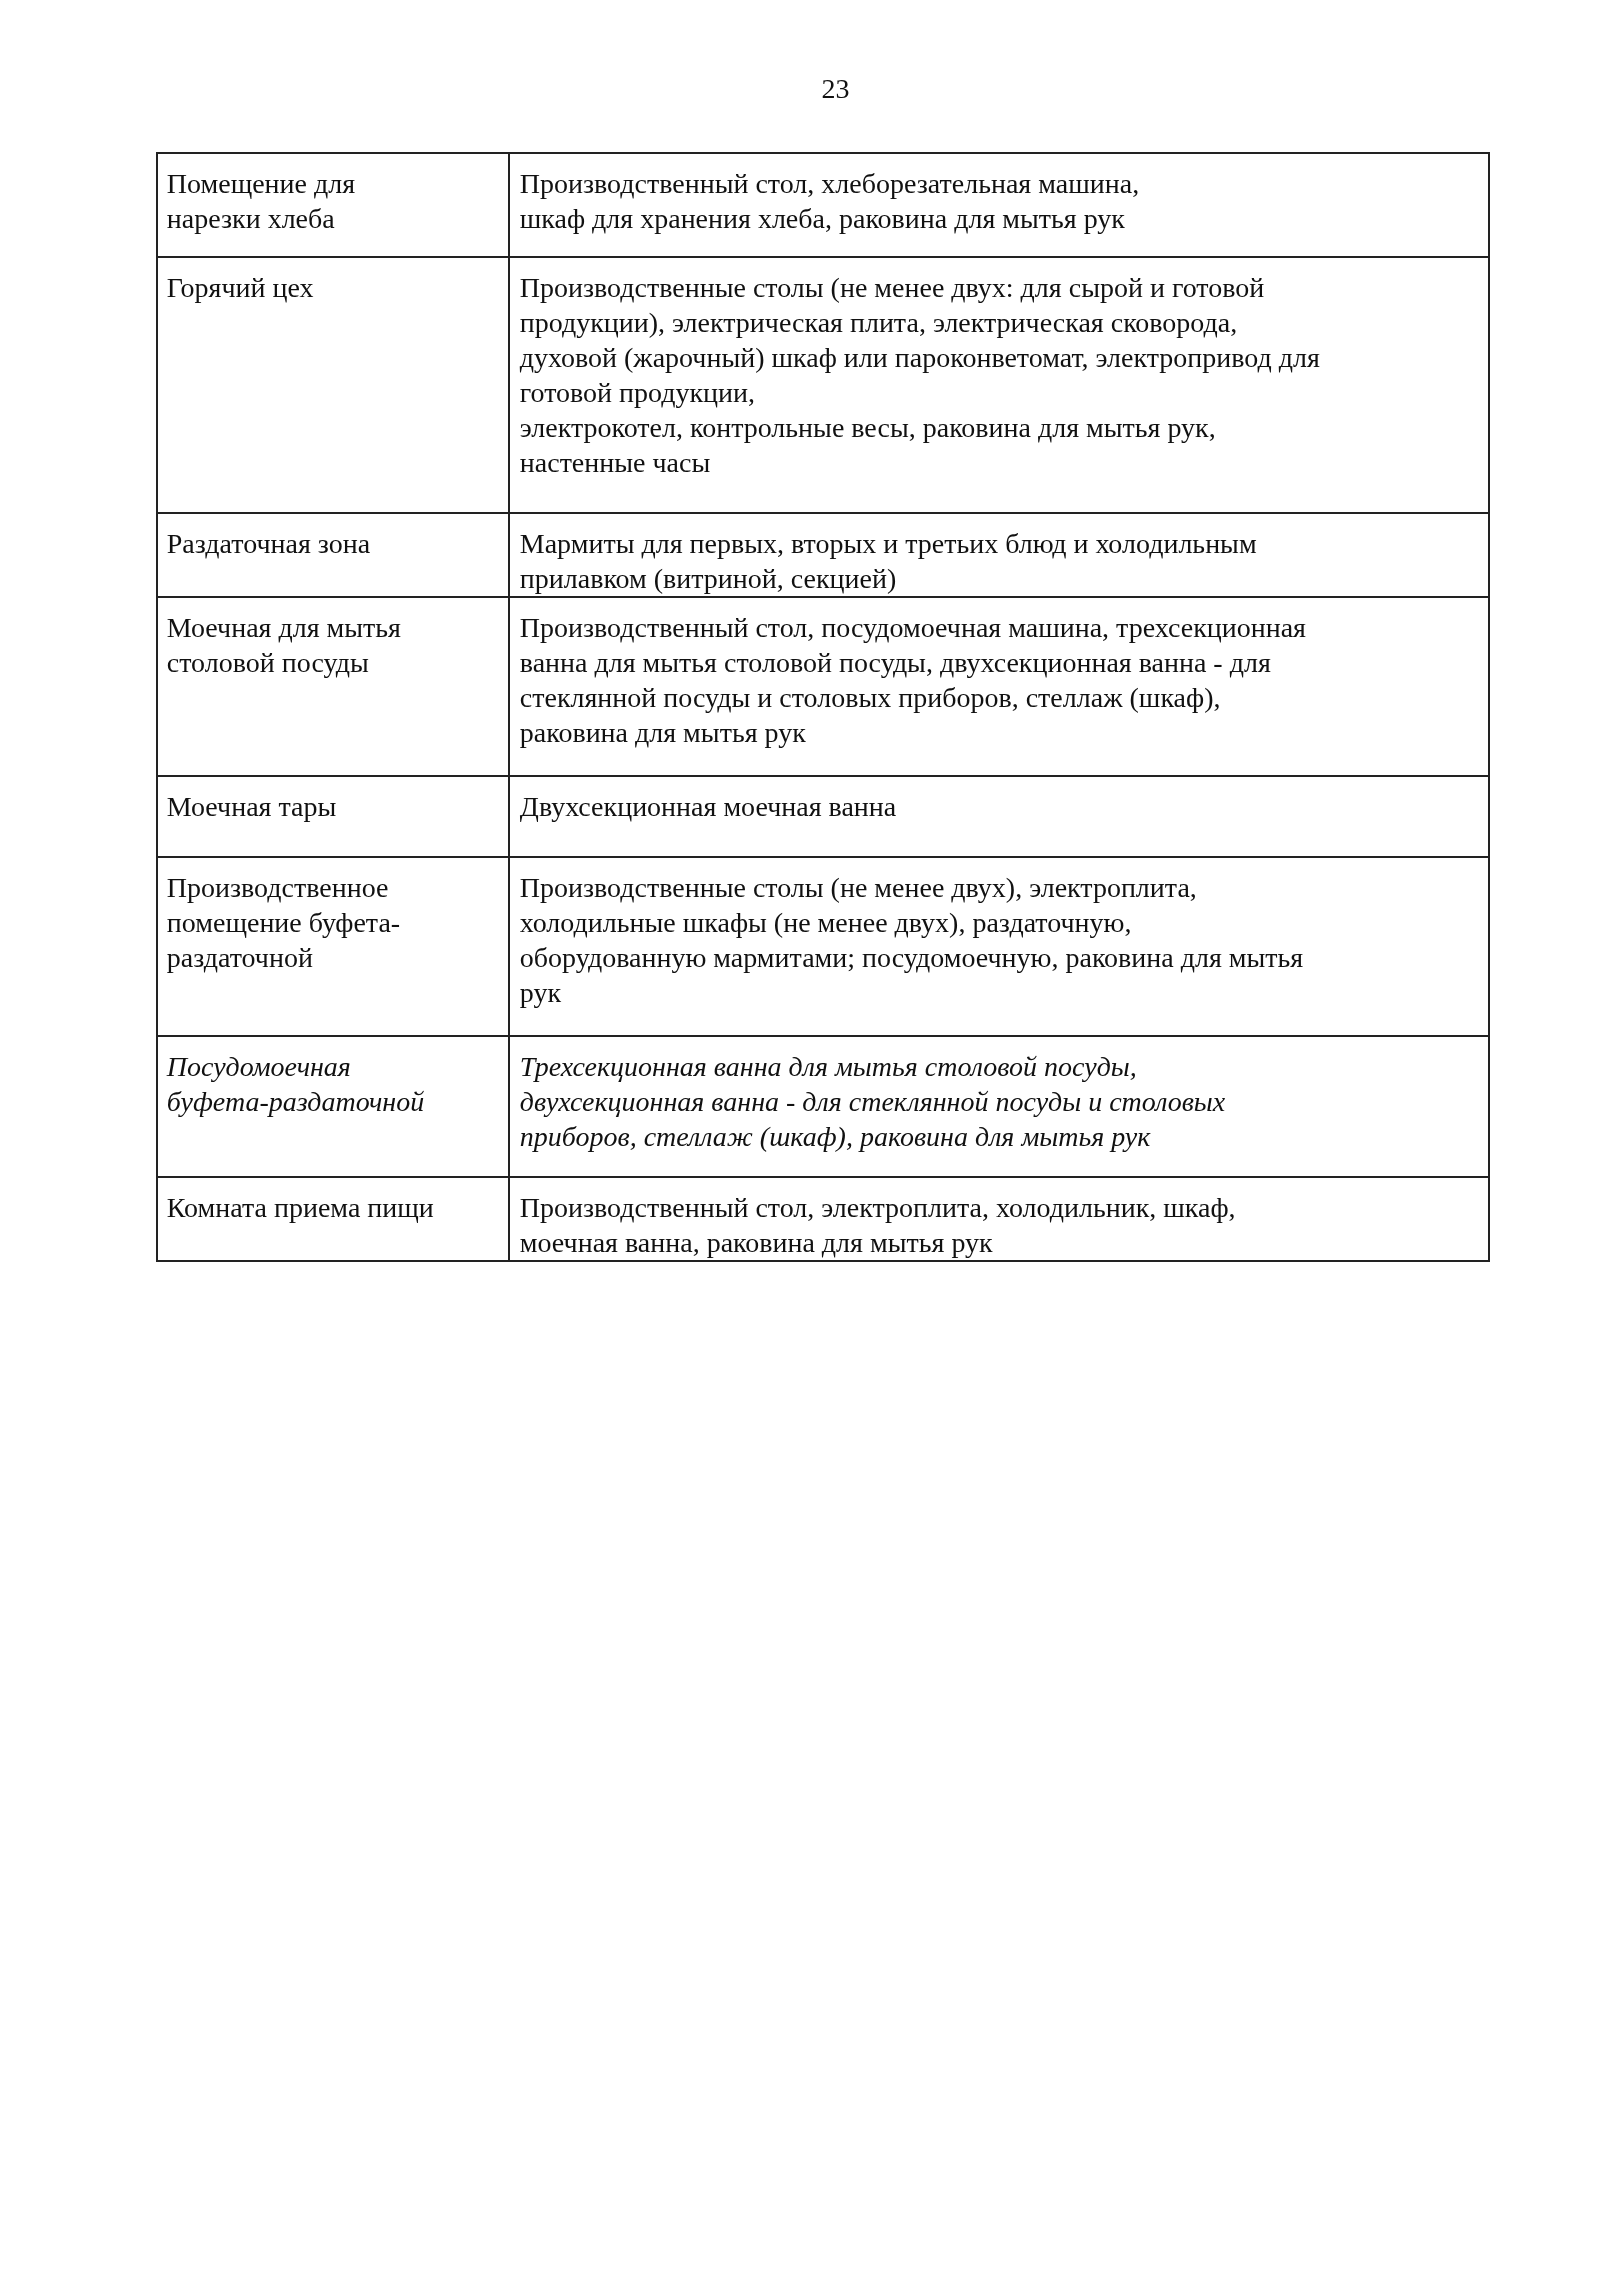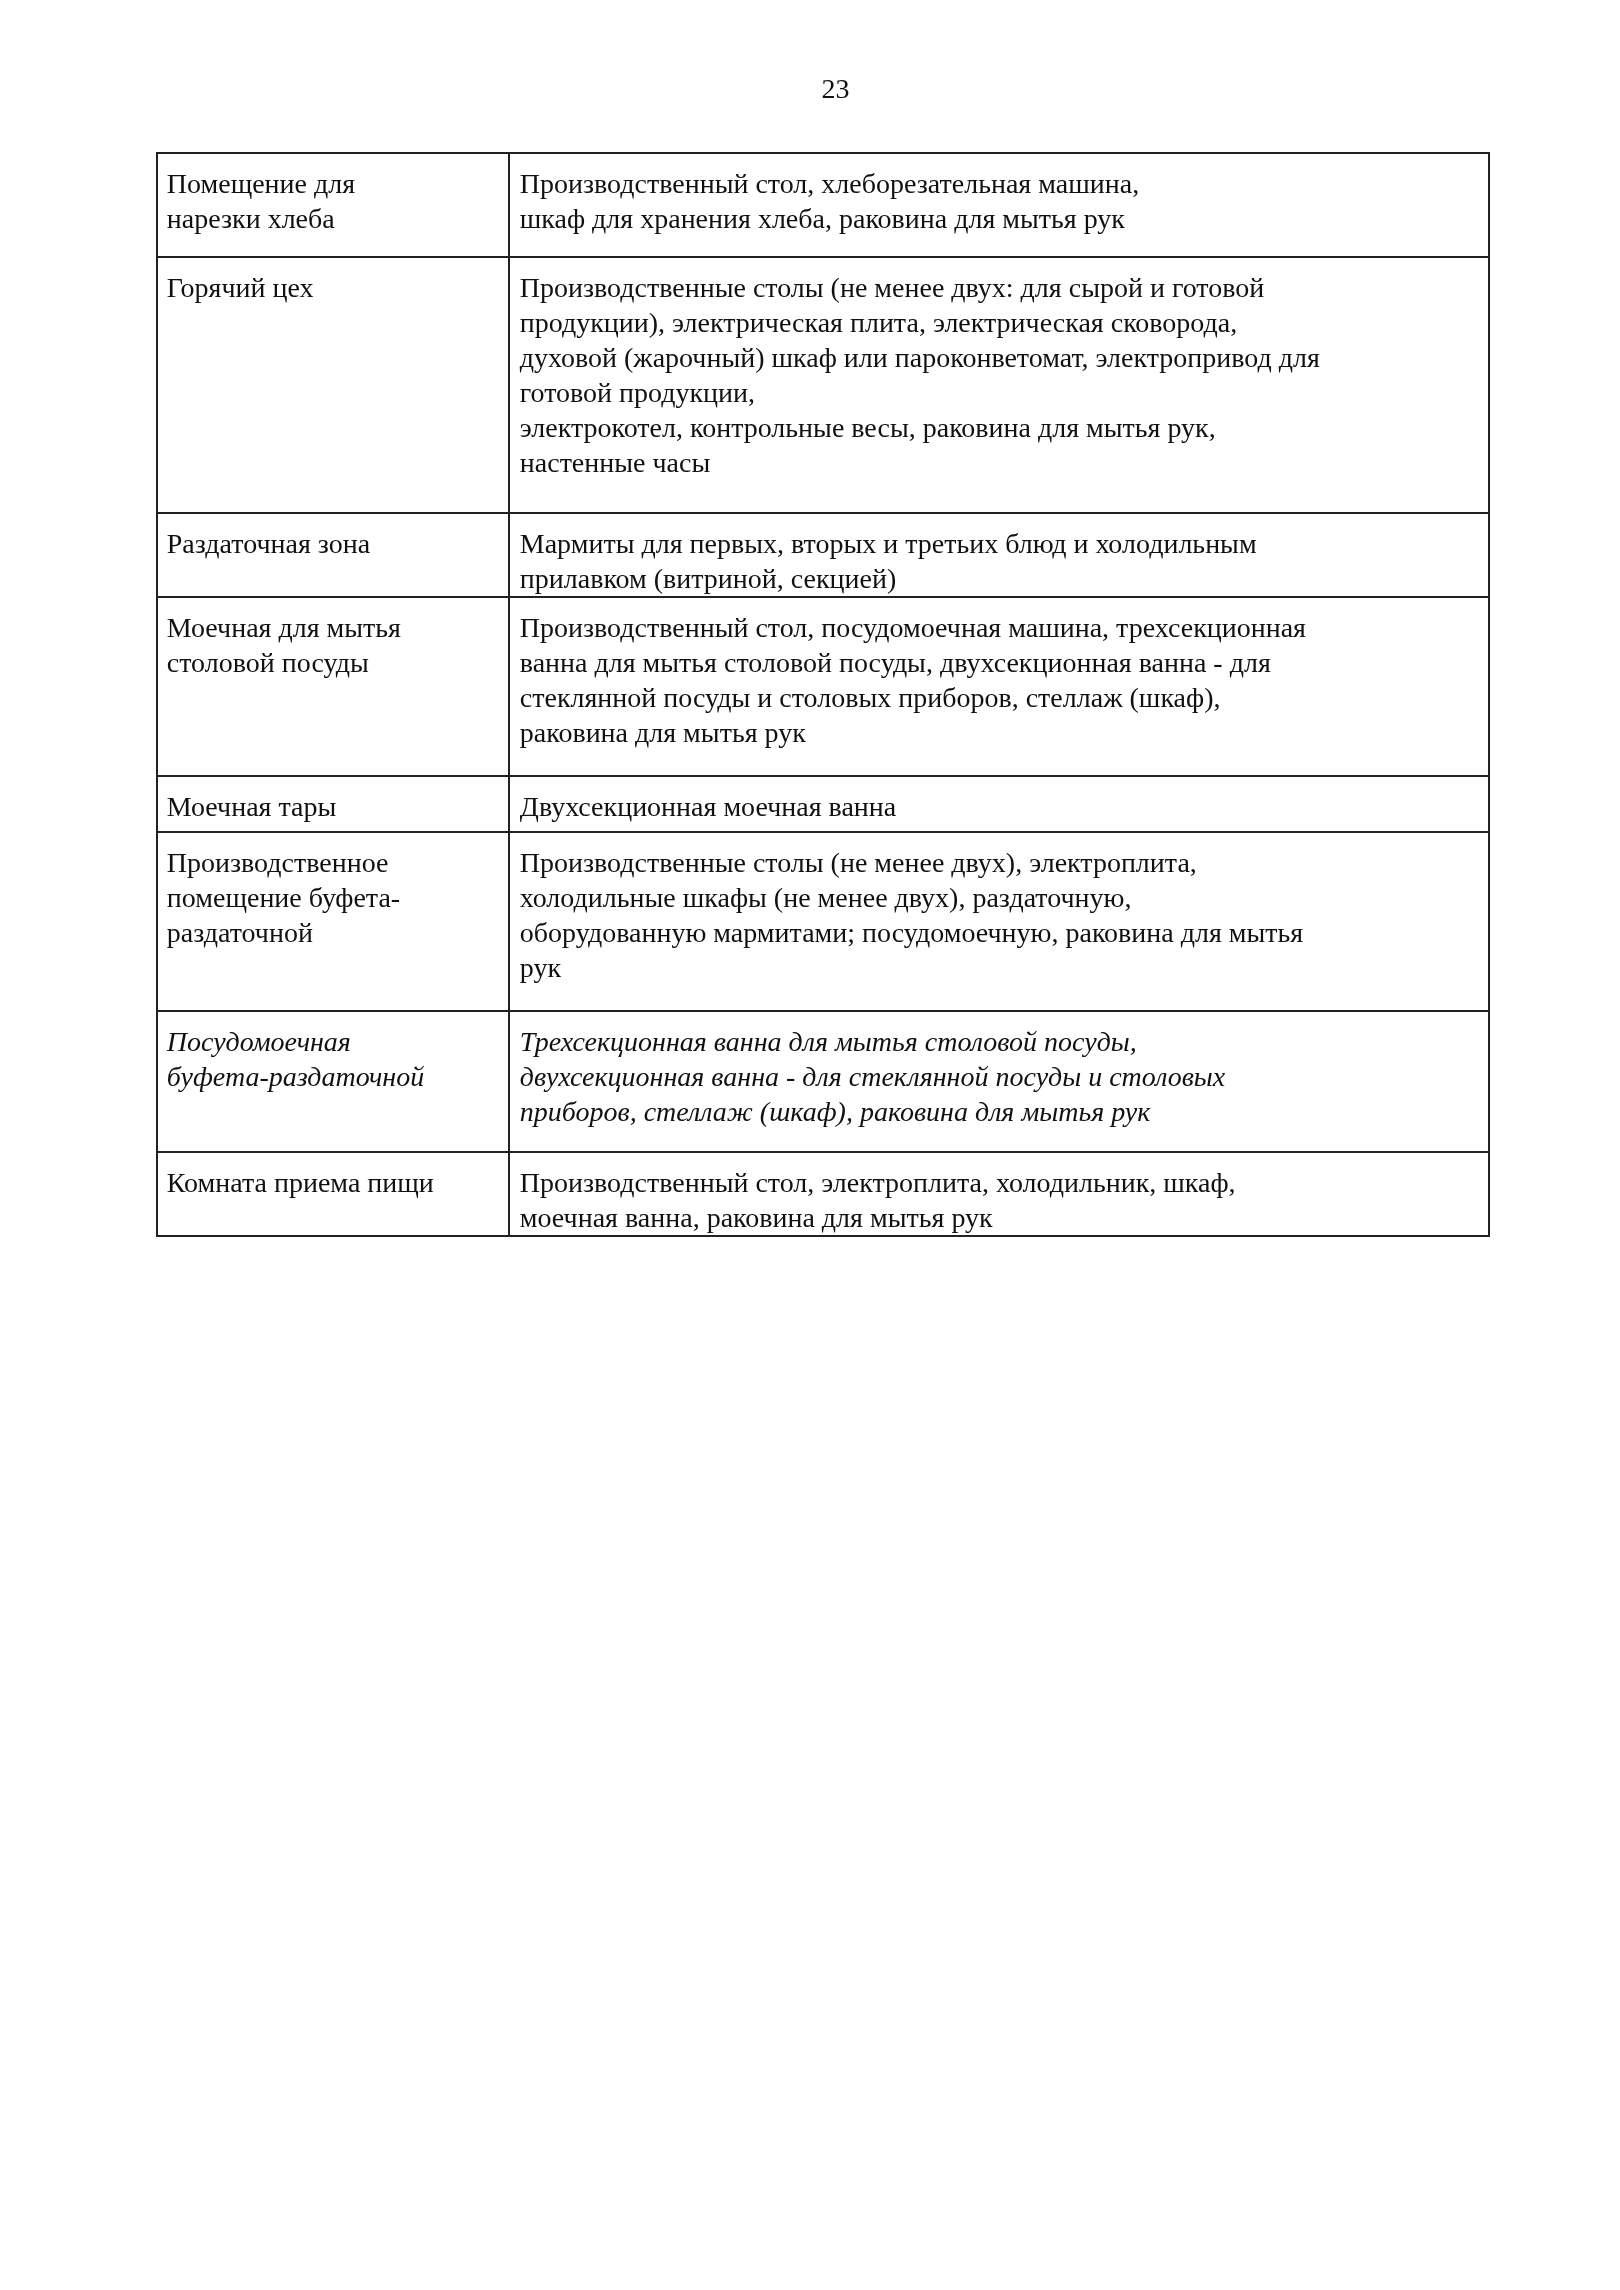--- a/index.html
+++ b/index.html
@@ -45,21 +45,21 @@
     .doc-table col.c1 { width: 352px; }
     .doc-table col.c2 { width: 980px; }
     .doc-table td.c2cell { padding-left: 9.8px; }
     
     .r0 { height: 142px; }
     .r1 { height: 104px; }
     .r2 { height: 256px; }
     .r3 { height: 82px; margin-top: 41px; }
     .r4 { height: 179px; margin-top: 32px; }
     .r5 { height: 105px; }
-    .r6 { height: 56px; }
+    .r6 { height: 81px; }
     .r7 { height: 179px; }
     .r8 { height: 141px; font-style: italic; }
     .r9 { height: 76px; }
     .r0 td.c2cell { padding-top: 17.6px; }
   </style>
 </head>
 <body>
 
 <div class="page-number">23</div>
 

